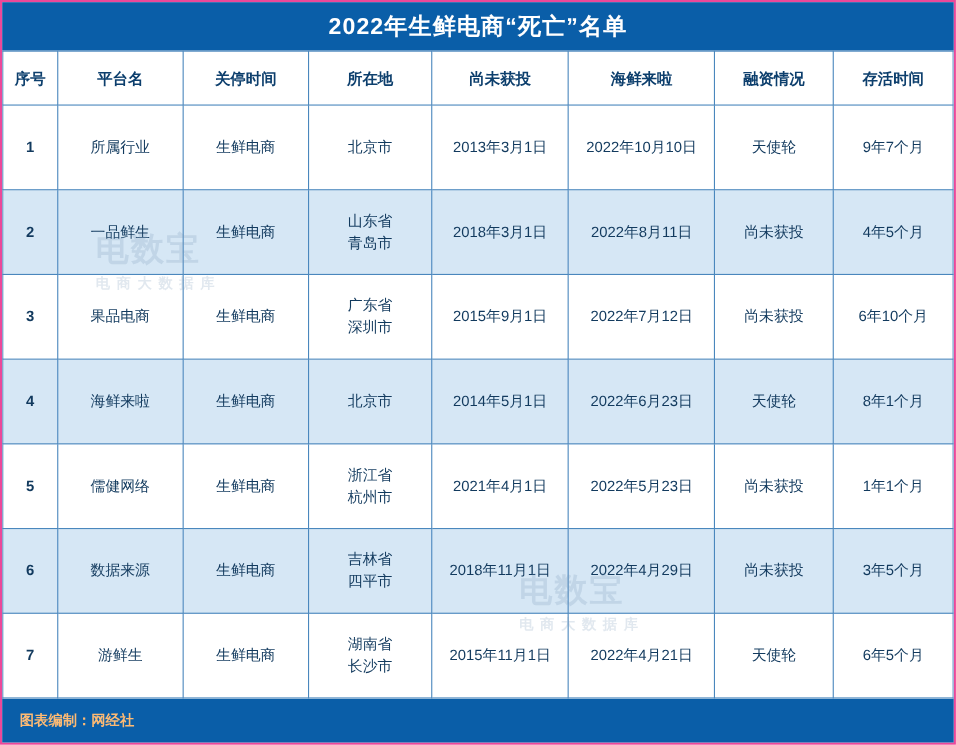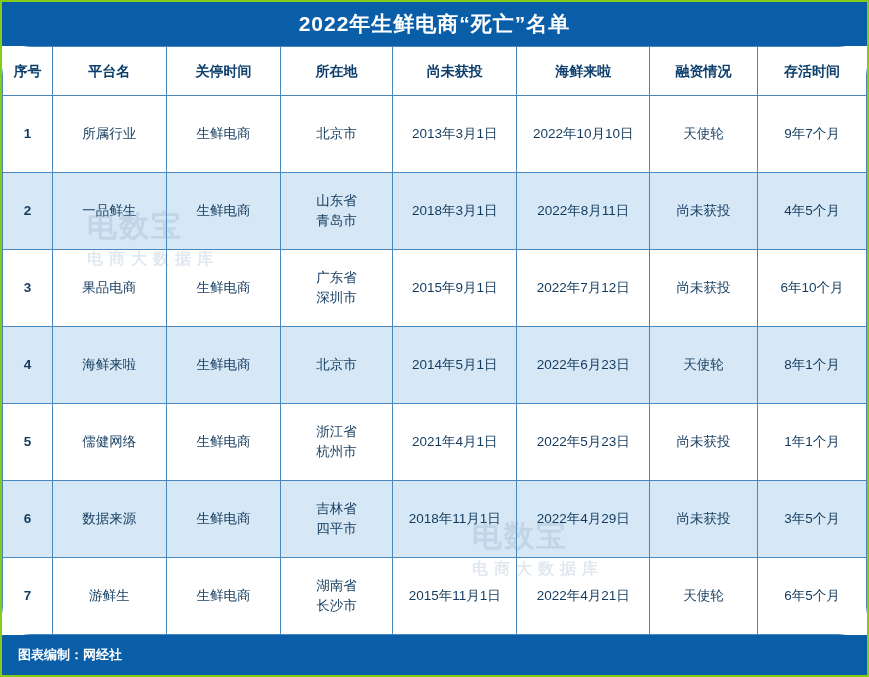--- a/index.html
+++ b/index.html
@@ -10,21 +10,21 @@
     width: 869px;
     height: 677px;
     background: #ffffff;
     font-family: "Liberation Sans", sans-serif;
     overflow: hidden;
   }
   .sheet {
     width: 869px;
     height: 677px;
     box-sizing: border-box;
-    border: 2px solid #84cc16;
+    border: 2px solid #ec4899;
     background: #ffffff;
     position: relative;
     display: flex;
     flex-direction: column;
   }
   .title-bar {
     height: 44px;
     background: #0a5ea8;
     color: #ffffff;
     display: flex;
@@ -32,21 +32,20 @@
     justify-content: center;
     font-size: 21px;
     font-weight: bold;
     letter-spacing: 1px;
     flex: 0 0 auto;
   }
   .table-wrap {
     flex: 1 1 auto;
     position: relative;
     overflow: hidden;
-    border-radius: 29px;
   }
   table {
     border-collapse: collapse;
     width: 100%;
     height: 100%;
     table-layout: fixed;
   }
   th, td {
     border: 1px solid #4a87bd;
     text-align: center;
@@ -74,42 +73,42 @@
   }
   td.idx {
     font-weight: bold;
   }
   .multi span {
     display: block;
   }
   .footer-bar {
     height: 40px;
     background: #0a5ea8;
-    color: #ffffff;
+    color: #fdba74;
     display: flex;
     align-items: center;
     justify-content: space-between;
     padding: 0 16px;
     font-size: 13px;
     font-weight: bold;
     flex: 0 0 auto;
   }
   .watermark {
     position: absolute;
     pointer-events: none;
     color: rgba(120,150,180,0.22);
     font-weight: bold;
     font-size: 30px;
     letter-spacing: 2px;
     white-space: nowrap;
     user-select: none;
   }
   .watermark .sub {
     display: block;
-    font-size: 16px;
+    font-size: 13px;
     letter-spacing: 6px;
     font-weight: bold;
     text-align: center;
     margin-top: 2px;
   }
   .wm1 { left: 85px; top: 160px; }
   .wm2 { left: 470px; top: 470px; }
 </style>
 </head>
 <body>

